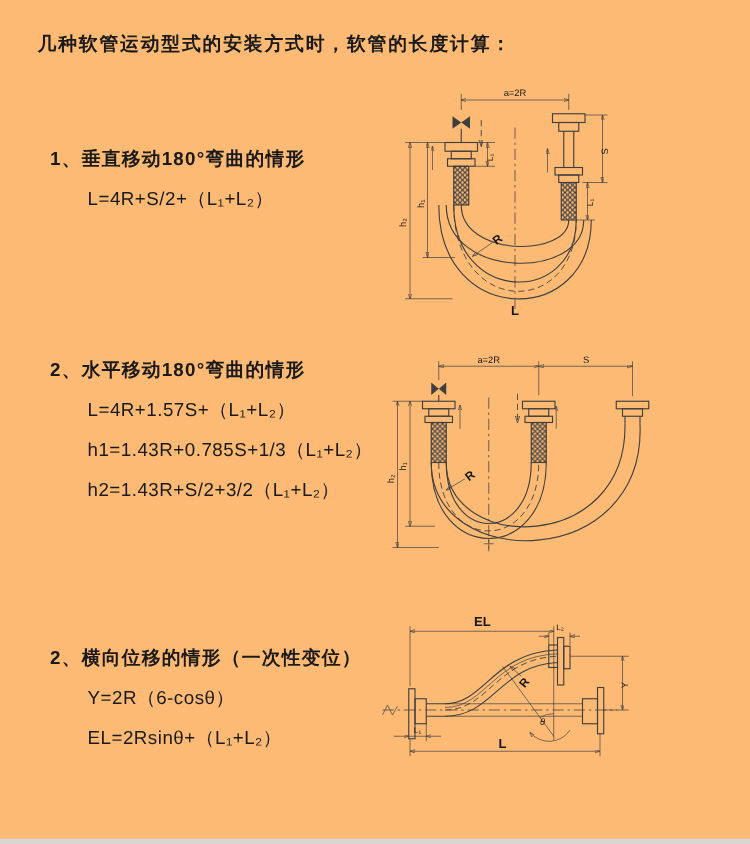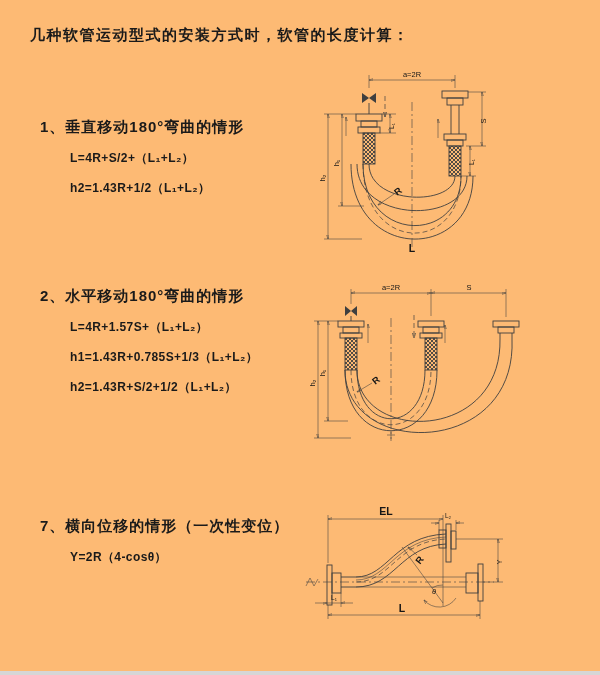--- a/index.html
+++ b/index.html
@@ -13,27 +13,27 @@
   .doc-title {
     position:absolute; left:30px; top:26px;
     font-size:15px; font-weight:bold; letter-spacing:1.5px;
   }
   .section { position:absolute; left:40px; }
   .sec-1 { top:106px;margin-top:12px; }
   .sec-2 { top:287px; }
   .sec-3 { top:517px; }
   .sec-heading { font-size:15px; font-weight:bold; letter-spacing:1px; }
   .formula {
-    margin:13px 0 0 30px; font-size:12px; font-weight:bold;
+    margin:13px 0 0 30px; font-size:15px; font-weight:normal;
     letter-spacing:0.4px; white-space:nowrap;
   }
   .diagram { position:absolute;text-decoration:underline; }
   .diag-1 { left:312px; top:66px;  width:280px; height:190px; }
   .diag-2 { left:306px; top:283px; width:292px; height:168px; }
-  .diag-3 { left:298px; top:503px; width:300px; height:135px; }
+  .diag-3 { left:298px; top:489px; width:300px; height:135px; }
   svg { display:block; width:100%; height:100%; }
   svg line, svg path, svg rect, svg polyline { stroke:#3f3f3f; fill:none; stroke-width:0.9; }
   svg .thin  { stroke-width:0.55; }
   svg .dash  { stroke-dasharray:5 3; stroke-width:0.7; }
   svg .cline { stroke-dasharray:9 3 2 3; stroke-width:0.6; }
   svg .braid { fill:url(#hatch1); }
   svg .fillshape { fill:#3f3f3f; stroke:none; }
   svg text { fill:#161616; stroke:none; font-family:"Liberation Sans","DejaVu Sans",sans-serif; }
   .t7 { font-size:7.5px; } .t6 { font-size:6.5px; } .t9 { font-size:9.5px; font-weight:bold; }
   .t10 { font-size:10.5px; }
@@ -42,33 +42,33 @@
 </head>
 <body>
 
 <div class="page">
 
   <div class="doc-title">几种软管运动型式的安装方式时，软管的长度计算：</div>
 
   <div class="section sec-1">
     <div class="sec-heading">1、垂直移动180°弯曲的情形</div>
     <div class="formula">L=4R+S/2+（L₁+L₂）</div>
-    <div class="formula">h2=1.43R+1/2（L₁+L₂）</div>
   </div>
 
   <div class="section sec-2">
     <div class="sec-heading">2、水平移动180°弯曲的情形</div>
     <div class="formula">L=4R+1.57S+（L₁+L₂）</div>
     <div class="formula">h1=1.43R+0.785S+1/3（L₁+L₂）</div>
-    <div class="formula">h2=1.43R+S/2+1/2（L₁+L₂）</div>
+    <div class="formula">h2=1.43R+S/2+3/2（L₁+L₂）</div>
   </div>
 
   <div class="section sec-3">
-    <div class="sec-heading">7、横向位移的情形（一次性变位）</div>
-    <div class="formula">Y=2R（4-cosθ）</div>
+    <div class="sec-heading">2、横向位移的情形（一次性变位）</div>
+    <div class="formula">Y=2R（6-cosθ）</div>
+    <div class="formula">EL=2Rsinθ+（L₁+L₂）</div>
   </div>
 
   <div class="diagram diag-1">
     <svg viewBox="0 0 280 190">
       <defs>
         <marker id="ar1" markerWidth="8" markerHeight="6" refX="7.5" refY="2.5" orient="auto-start-reverse">
           <path d="M0,0 L8,2.5 L0,5 z" fill="#3f3f3f" stroke="none"></path>
         </marker>
         <pattern id="hatch1" width="4" height="4" patternUnits="userSpaceOnUse">
           <path d="M0,0 L4,4 M4,0 L0,4" stroke="#6a6a6a" stroke-width="0.55"></path>

